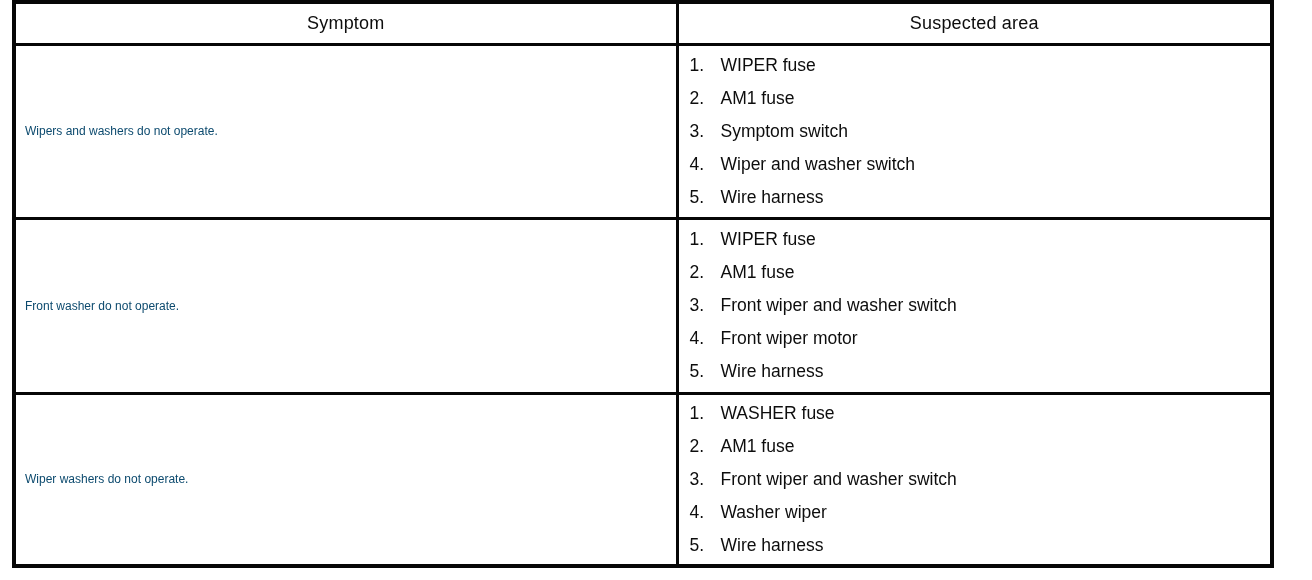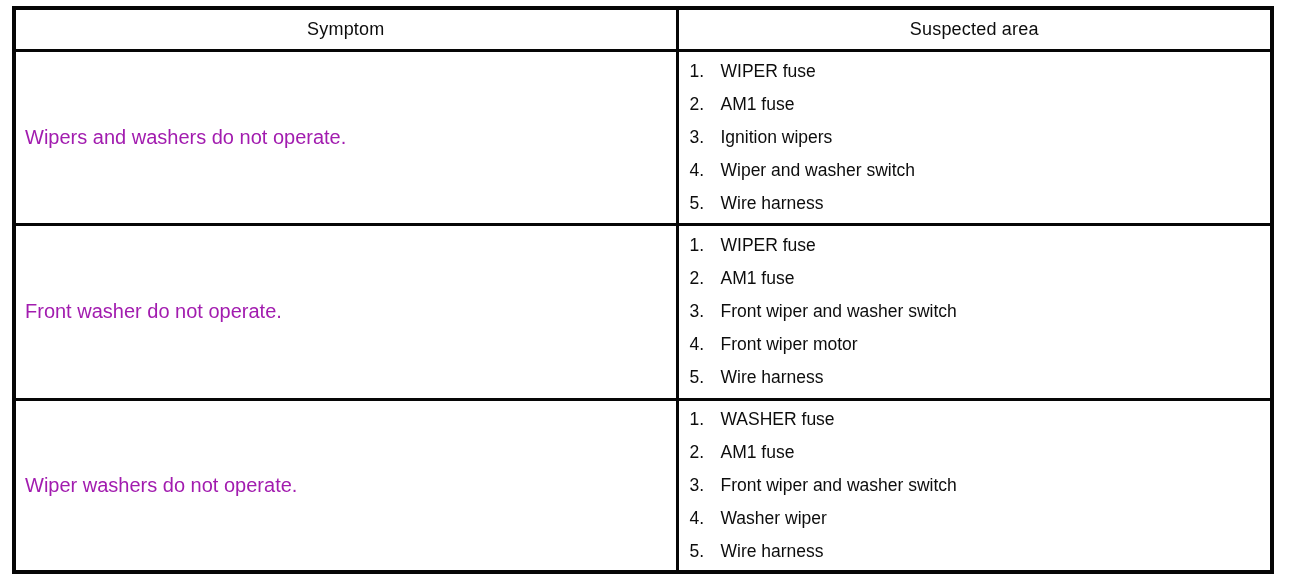--- a/index.html
+++ b/index.html
@@ -12,21 +12,21 @@
     width: 1312px;
     height: 580px;
     background: #ffffff;
     font-family: "Liberation Sans", sans-serif;
     color: #111111;
     overflow: hidden;
   }
   table.trouble-table {
     position: absolute;
     left: 12px;
-    top: 6px;
+    top: 0;
     width: 1258px;
     height: 560px;
     border-collapse: collapse;
     table-layout: fixed;
     border: 4px solid #060606;
   }
   table.trouble-table th,
   table.trouble-table td {
     border: 3px solid #060606;
     background: #ffffff;
@@ -42,22 +42,22 @@
     letter-spacing: 0.2px;
     color: #0d0d0d;
   }
   tr.body-row-0 { height: 174px; }
   tr.body-row-1 { height: 175px; }
   tr.body-row-2 { height: 169px; }
   td.symptom-cell {
     vertical-align: middle;
     text-align: left;
     padding: 0 8px 0 9px;
-    font-size: 20px;
-    color: #a21caf;
+    font-size: 12px;
+    color: #0c4a6e;
   }
   td.areas-cell {
     vertical-align: middle;
     padding: 2px 4px 2px 11px;
   }
   ul.area-list {
     list-style: none;
     margin: 0;
     padding: 0;
   }
@@ -102,21 +102,21 @@
               <li>
                 <span class="num">1.</span>
                 <span class="txt">WIPER fuse</span>
               </li>
               <li>
                 <span class="num">2.</span>
                 <span class="txt">AM1 fuse</span>
               </li>
               <li>
                 <span class="num">3.</span>
-                <span class="txt">Ignition wipers</span>
+                <span class="txt">Symptom switch</span>
               </li>
               <li>
                 <span class="num">4.</span>
                 <span class="txt">Wiper and washer switch</span>
               </li>
               <li>
                 <span class="num">5.</span>
                 <span class="txt">Wire harness</span>
               </li>
             </ul>

